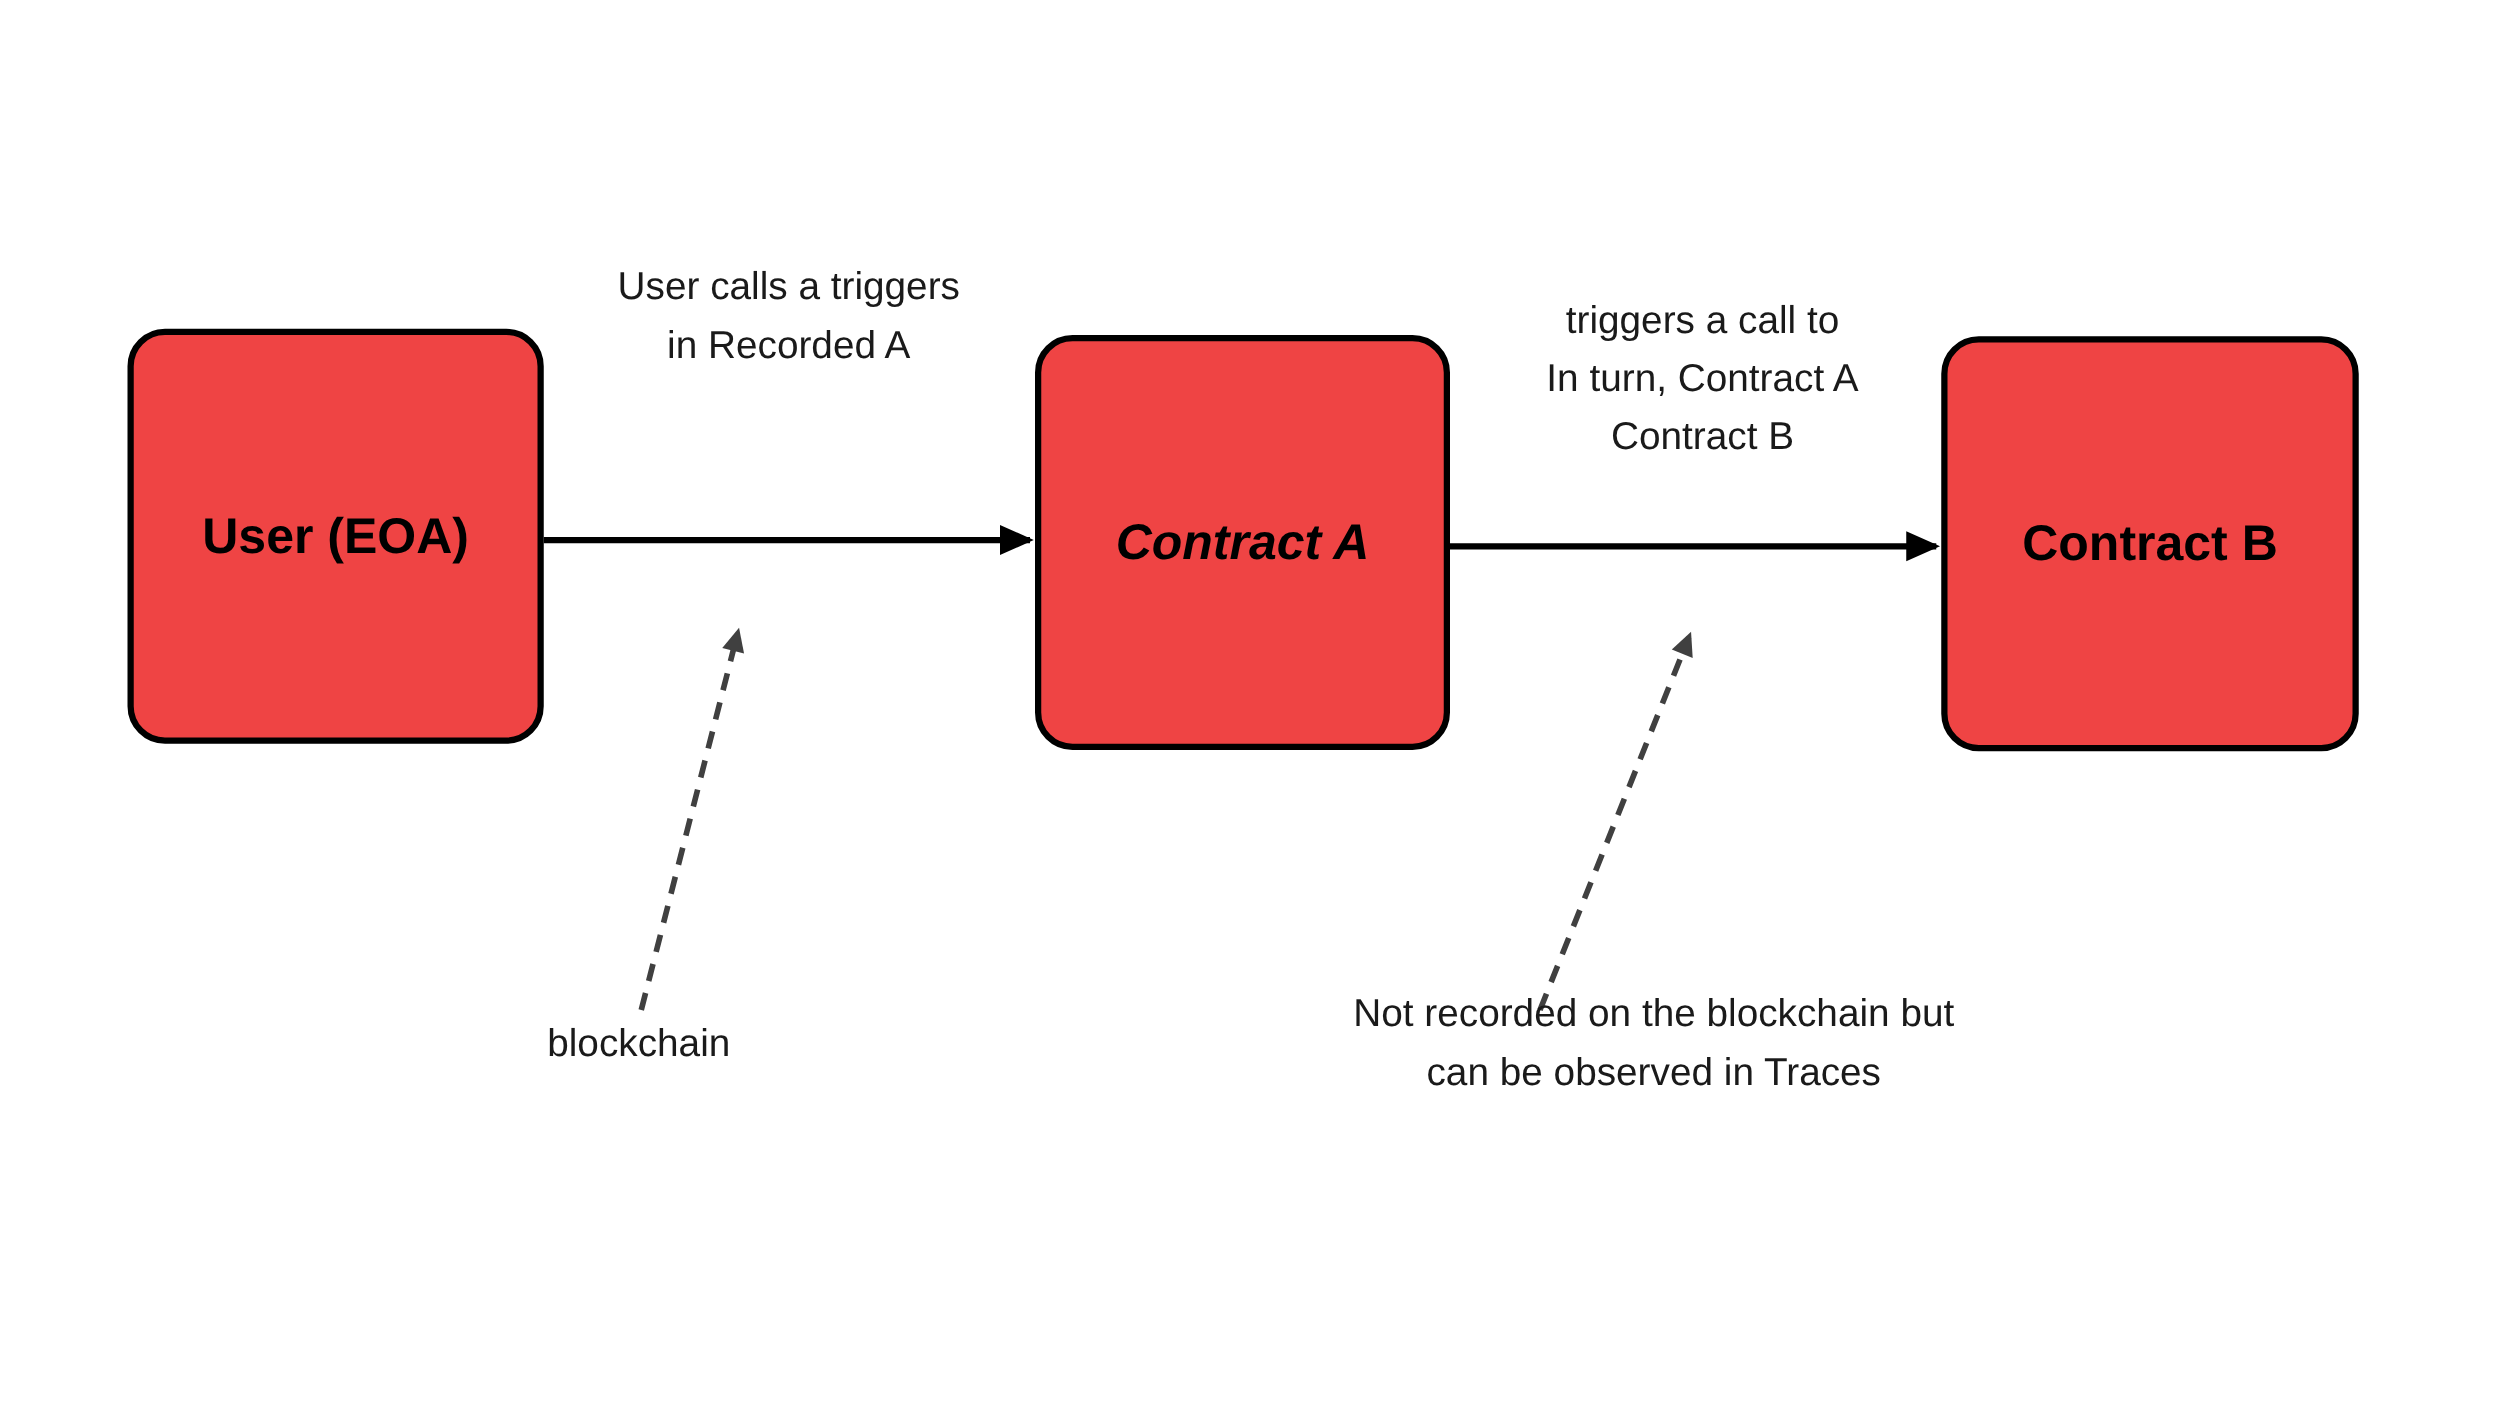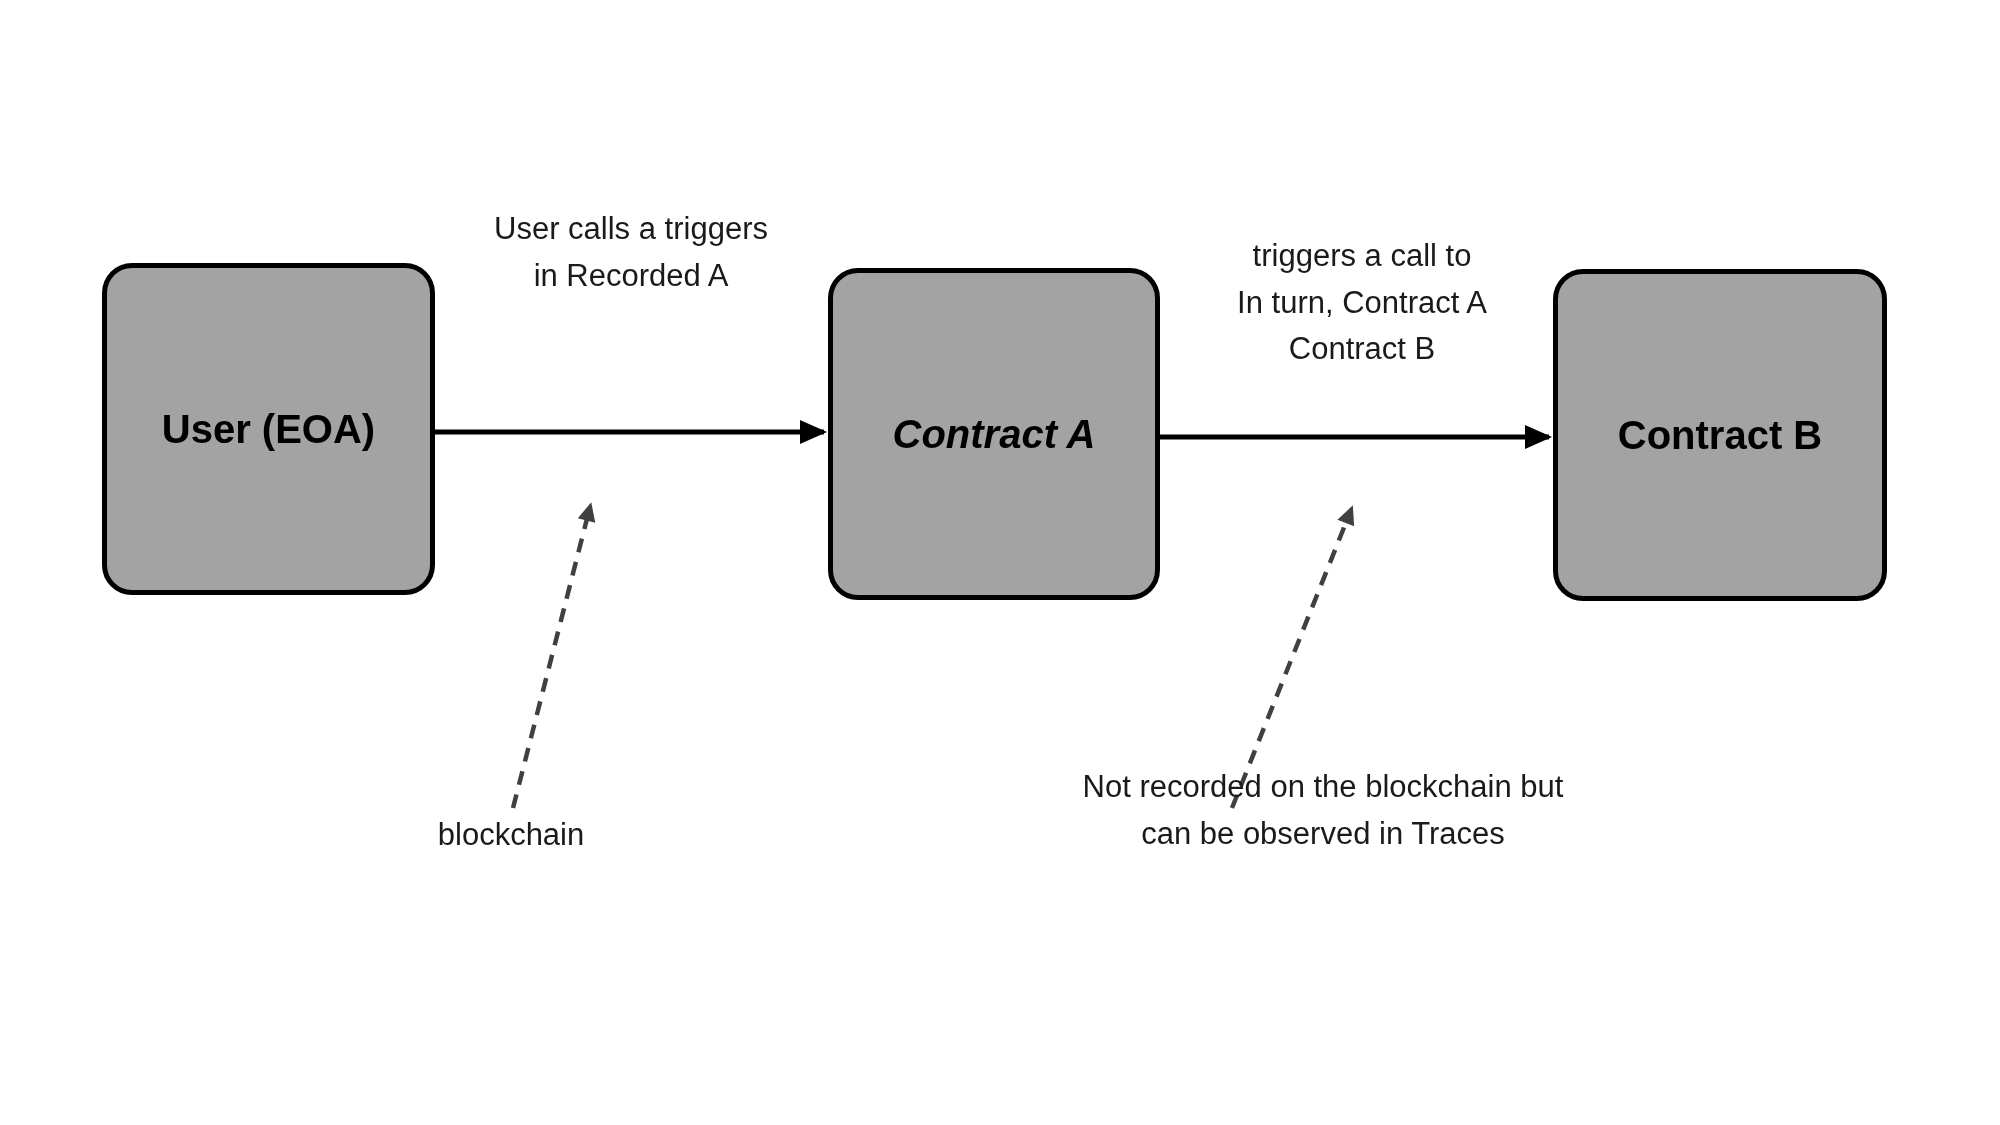--- a/index.html
+++ b/index.html
@@ -19,21 +19,21 @@
   #flow-svg {
     position: absolute;
     left: 0;
     top: 0;
     width: 2000px;
     height: 1125px;
   }
   .node {
     position: absolute;
     box-sizing: border-box;
-    background: #a3a3a3;
+    background: #ef4444;
     border: 5px solid #000000;
     border-radius: 30px;
     display: flex;
     align-items: center;
     justify-content: center;
   }
   .node-label {
     font-size: 40px;
     font-weight: bold;
     color: #000000;
@@ -48,21 +48,21 @@
     transform: translateX(-50%);
     text-align: center;
     font-size: 31px;
     line-height: 1.5;
     color: #1a1a1a;
     white-space: nowrap;
   }
   #edge-label-1 { left: 631px;  top: 206px; }
   #edge-label-2 { left: 1362px; top: 233px; }
   #note-1       { left: 511px;  top: 812px; }
-  #note-2       { left: 1323px; top: 764px; }
+  #note-2       { left: 1323px; top: 788px; }
 </style>
 </head>
 <body>
 
 <div id="canvas">
 
   <svg id="flow-svg" viewBox="0 0 2000 1125" xmlns="http://www.w3.org/2000/svg" aria-hidden="true">
     <defs>
       <marker id="arrow-solid" markerUnits="userSpaceOnUse" markerWidth="30" markerHeight="26" refX="25" refY="13" orient="auto">
         <path d="M1,1 L28,13 L1,25 Z" fill="#000000"></path>

